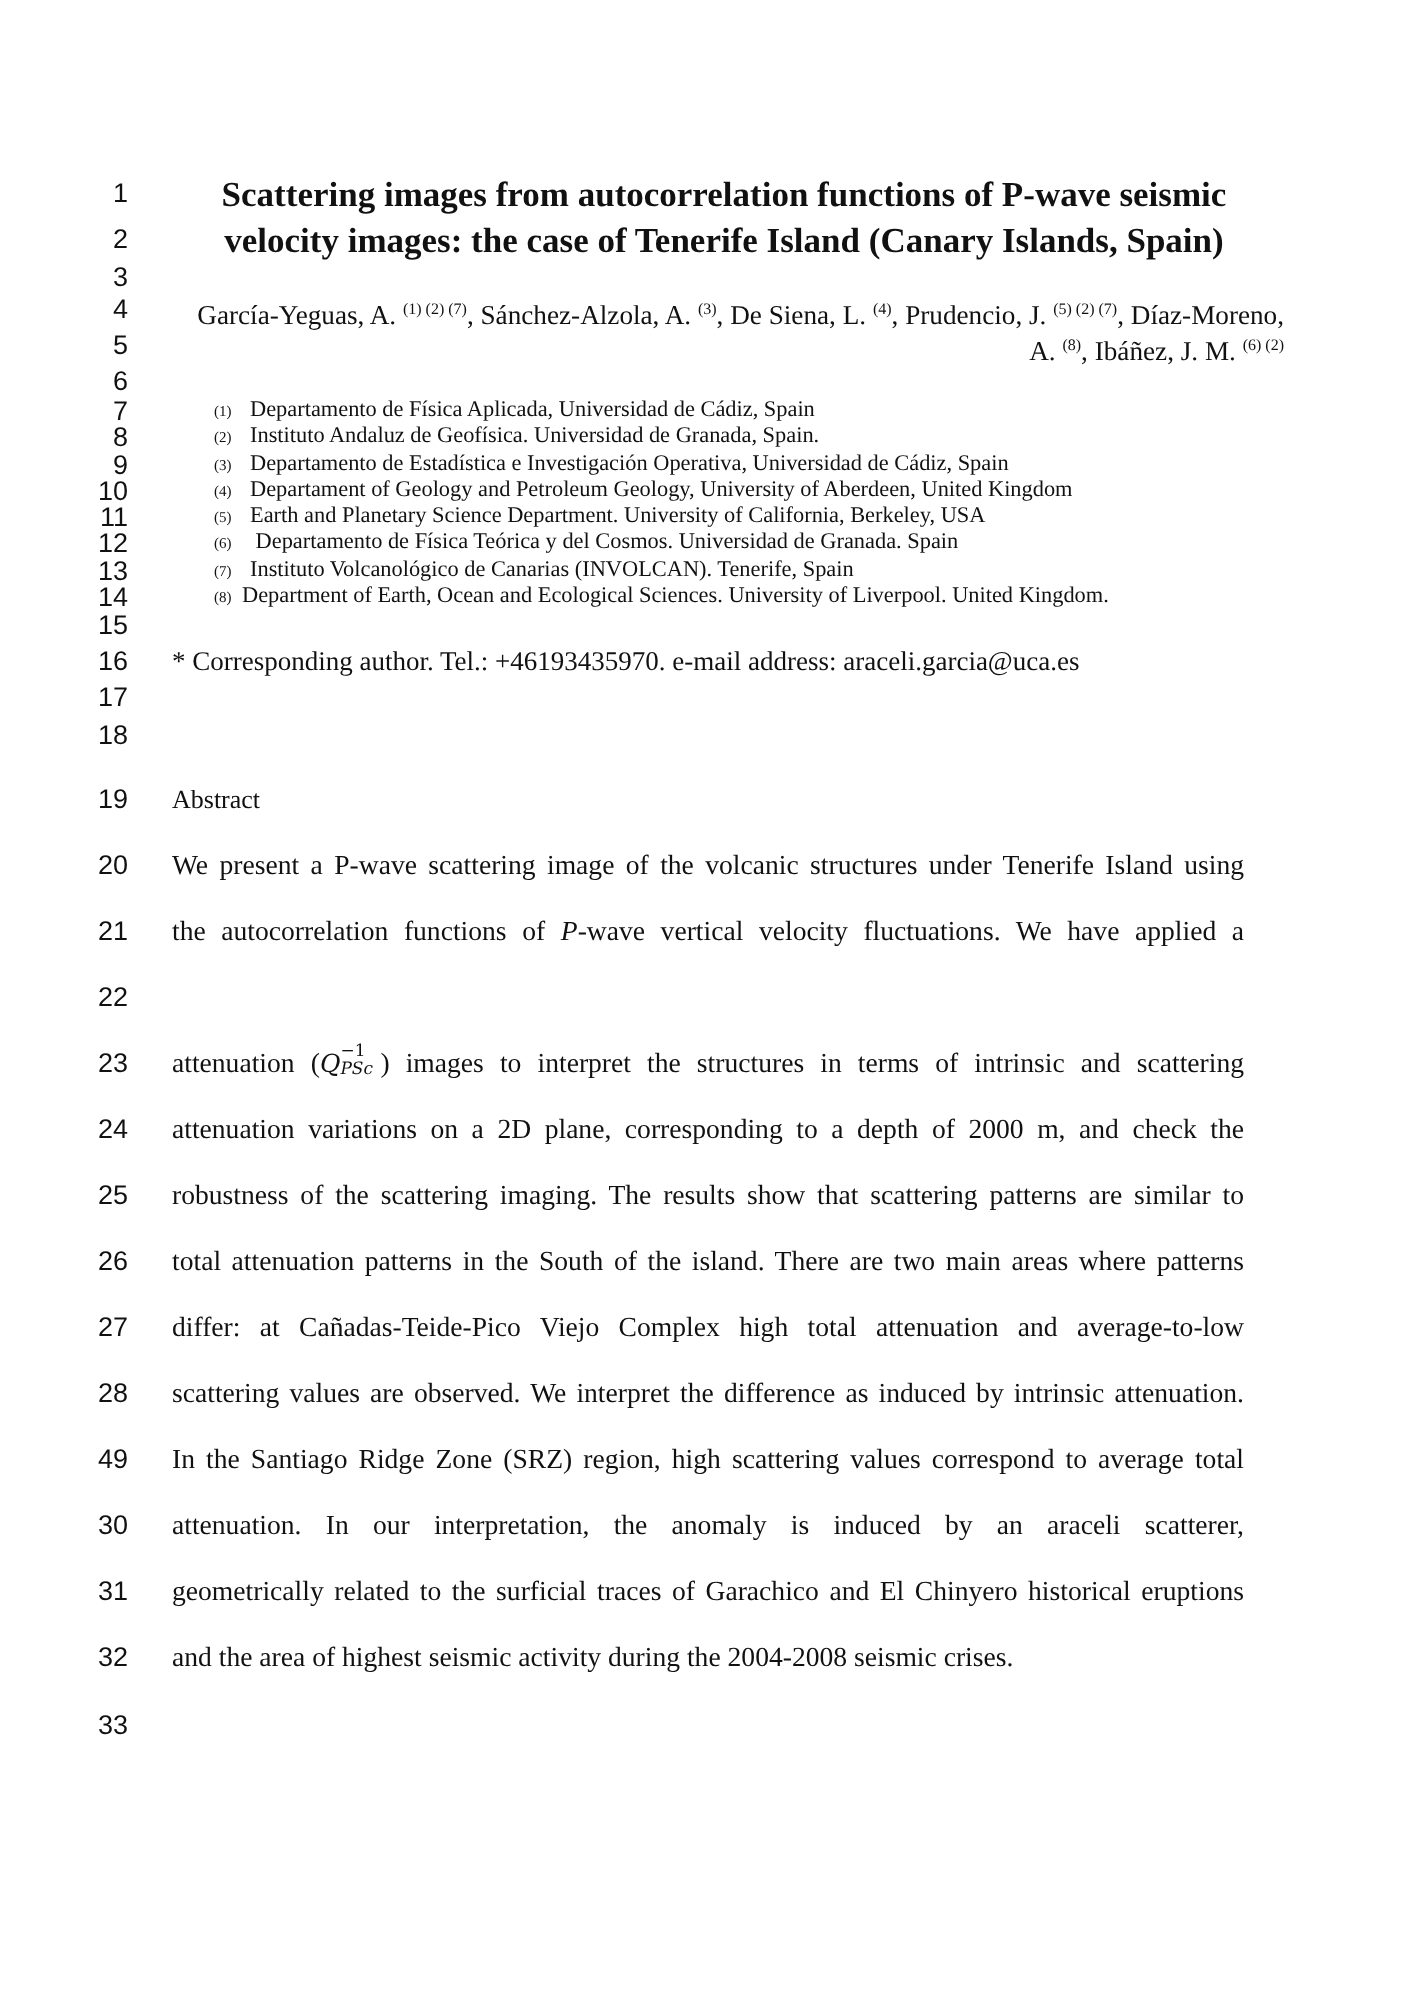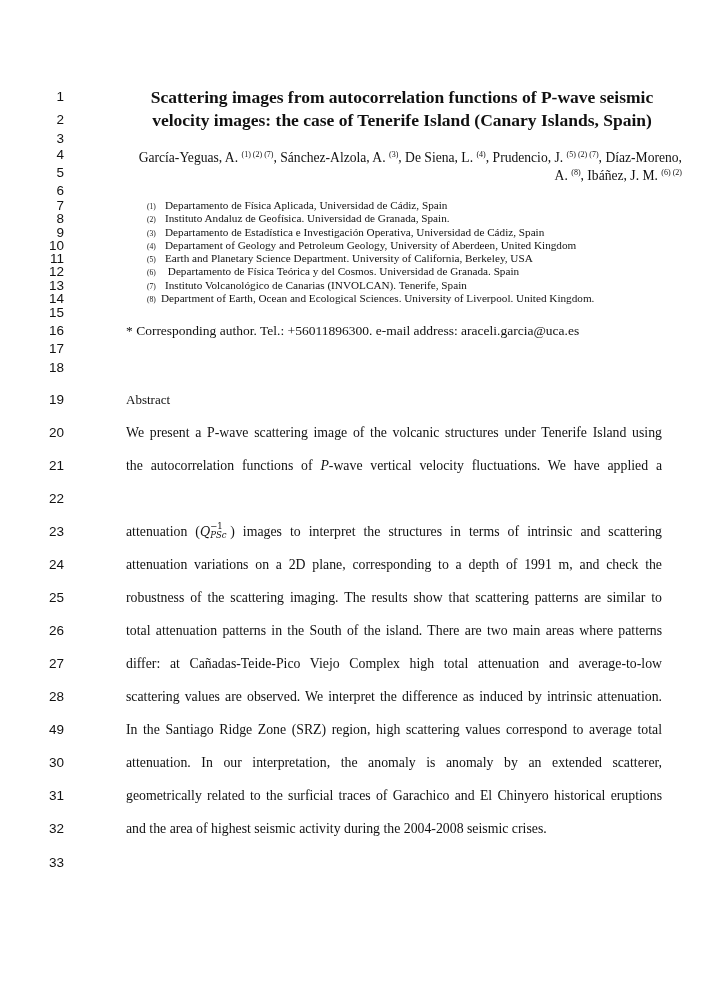--- a/index.html
+++ b/index.html
@@ -26,21 +26,20 @@
       width: 64px;
       text-align: right;
       font-family: "Liberation Sans", sans-serif;
       font-size: 13.5px;
       line-height: 14px;
       color: #111;
     }
     .row {
       position: absolute;
       white-space: nowrap;
-      margin-left: 40px;
     }
     .title {
       left: 82px;
       width: 560px;
       text-align: center;
       font-weight: bold;
       font-size: 17.5px;
       line-height: 20px;
     }
     .authors {
@@ -171,34 +170,34 @@
   <div class="row aff" style="top:265px; left:107px">
     <span class="num">(6)</span><span> Departamento de Física Teórica y del Cosmos. Universidad de Granada. Spain</span>
   </div>
   <div class="row aff" style="top:279px; left:107px">
     <span class="num">(7)</span><span>Instituto Volcanológico de Canarias (INVOLCAN). Tenerife, Spain</span>
   </div>
   <div class="row aff" style="top:292px; left:107px">
     <span class="num" style="width:14px">(8)</span><span>Department of Earth, Ocean and Ecological Sciences. University of Liverpool. United Kingdom.</span>
   </div>
 
-  <div class="row corr" style="top:323px">* Corresponding author. Tel.: +56011896300. e-mail address: araceli.garcia@uca.es</div>
+  <div class="row corr" style="top:323px">* Corresponding author. Tel.: +46193435970. e-mail address: araceli.garcia@uca.es</div>
 
   <div class="row abstract-head" style="top:392px">Abstract</div>
 
   <div class="row body-line" style="top:425px">We present a P-wave scattering image of the volcanic structures under Tenerife Island using</div>
   <div class="row body-line" style="top:458px">
     <span>the autocorrelation functions of </span><i>P</i><span>-wave vertical velocity fluctuations. We have applied a</span>
   </div>
   <div class="row body-line" style="top:524px">
     <span>attenuation (</span><span class="math"><span>Q</span><span class="stack"><span class="s1">−1</span><span class="s2">PSc</span></span></span><span>) images to interpret the structures in terms of intrinsic and scattering</span>
   </div>
-  <div class="row body-line" style="top:557px">attenuation variations on a 2D plane, corresponding to a depth of 1991 m, and check the</div>
+  <div class="row body-line" style="top:557px">attenuation variations on a 2D plane, corresponding to a depth of 2000 m, and check the</div>
   <div class="row body-line" style="top:590px">robustness of the scattering imaging. The results show that scattering patterns are similar to</div>
   <div class="row body-line" style="top:623px">total attenuation patterns in the South of the island. There are two main areas where patterns</div>
   <div class="row body-line" style="top:656px">differ: at Cañadas-Teide-Pico Viejo Complex high total attenuation and average-to-low</div>
   <div class="row body-line" style="top:689px">scattering values are observed. We interpret the difference as induced by intrinsic attenuation.</div>
   <div class="row body-line" style="top:722px">In the Santiago Ridge Zone (SRZ) region, high scattering values correspond to average total</div>
-  <div class="row body-line" style="top:755px">attenuation. In our interpretation, the anomaly is anomaly by an extended scatterer,</div>
+  <div class="row body-line" style="top:755px">attenuation. In our interpretation, the anomaly is induced by an araceli scatterer,</div>
   <div class="row body-line" style="top:788px">geometrically related to the surficial traces of Garachico and El Chinyero historical eruptions</div>
   <div class="row body-line last" style="top:821px">and the area of highest seismic activity during the 2004-2008 seismic crises.</div>
 
 </div>
 
 </body></html>

